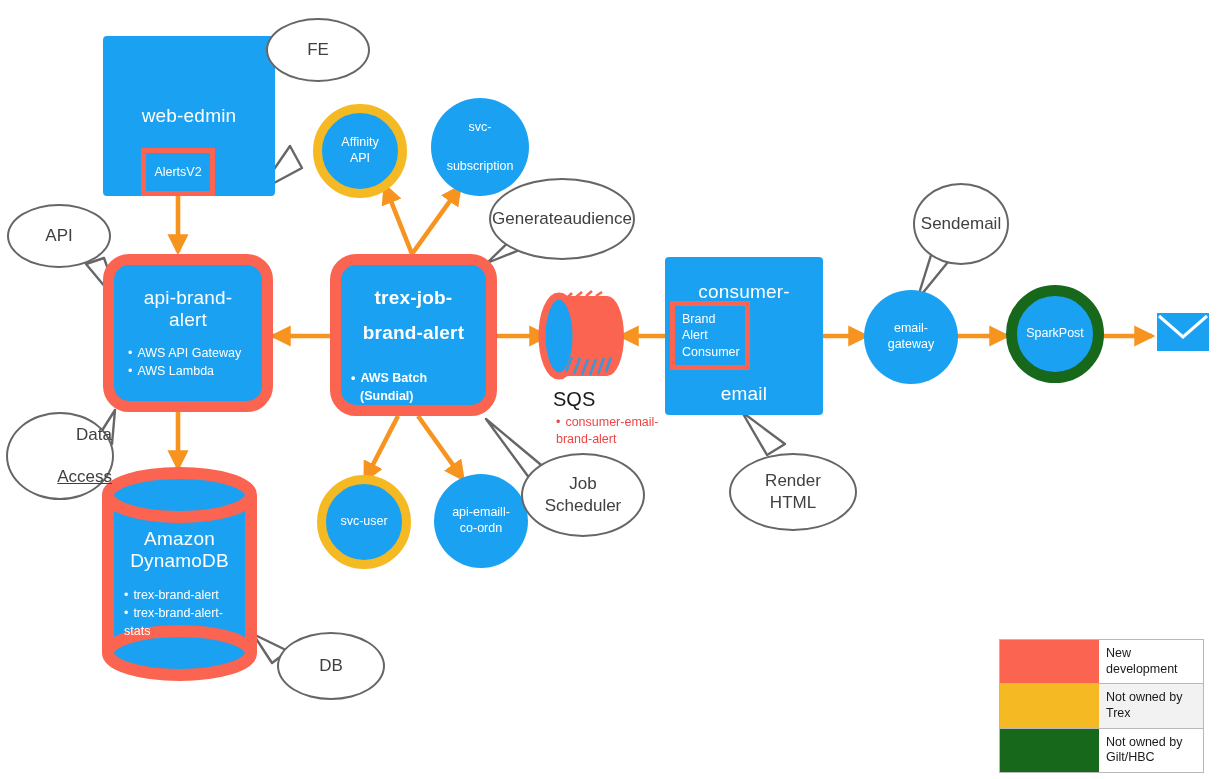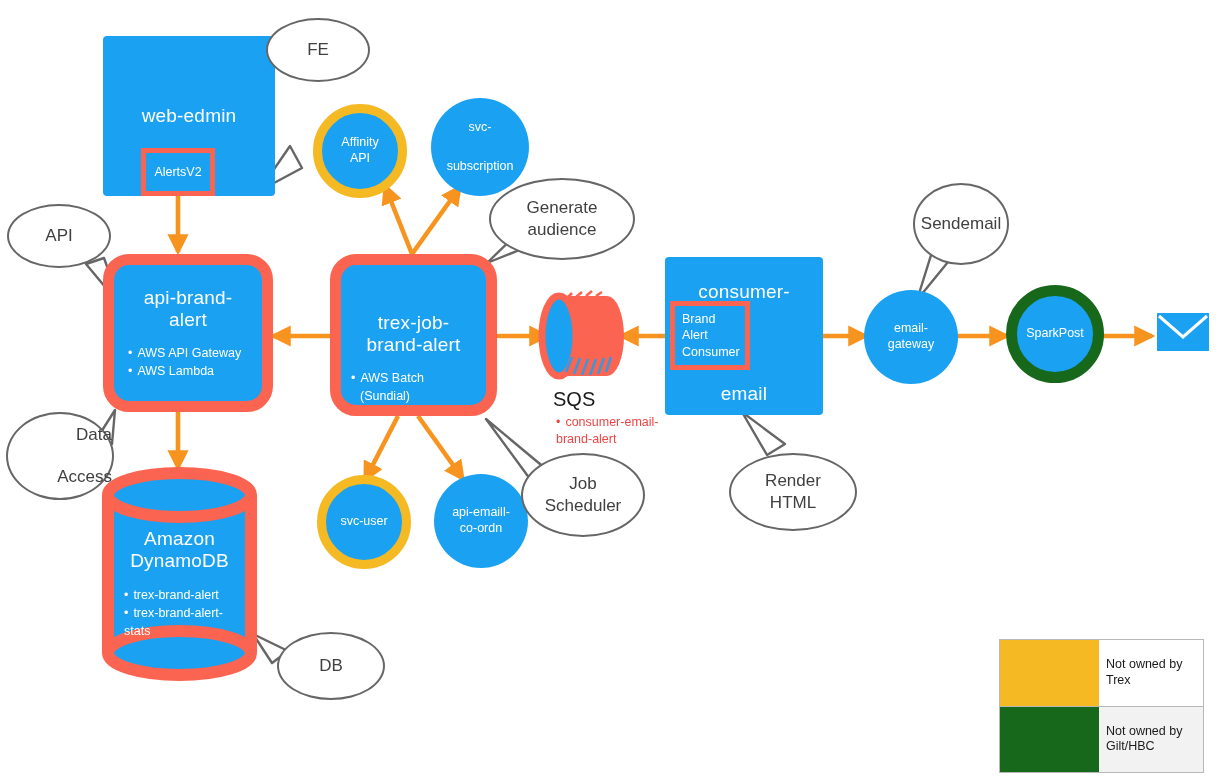--- a/index.html
+++ b/index.html
@@ -238,21 +238,21 @@
 
 <div class="node box box-newdev" data-name="node-api-brand-alert" style="left:103px; top:254px; width:170px; height:158px; justify-content:flex-start; padding-top:22px;">
   <span class="box-title" data-name="api-brand-alert-label-line1">api-brand-</span>
   <span class="box-title" data-name="api-brand-alert-label-line2">alert</span>
   <div class="bullets" data-name="api-brand-alert-bullets">
     <div data-name="bullet-aws-api-gateway">AWS API Gateway</div>
     <div data-name="bullet-aws-lambda">AWS Lambda</div>
   </div>
 </div>
 
-<div class="node box box-newdev" data-name="node-trex-job-brand-alert" style="left:330px; top:254px; width:167px; height:162px; justify-content:flex-end; padding-top:22px;">
+<div class="node box box-newdev" data-name="node-trex-job-brand-alert" style="left:330px; top:254px; width:167px; height:162px; justify-content:space-between; padding-top:22px;font-weight:bold;">
   <span class="box-title" data-name="trex-job-label-line1">trex-job-</span>
   <span class="box-title" data-name="trex-job-label-line2">brand-alert</span>
   <div class="bullets" data-name="trex-job-bullets" style="margin-left:10px;">
     <div data-name="bullet-aws-batch">AWS Batch</div>
     <div style="margin-left:9px;" data-name="bullet-sundial">(Sundial)</div>
   </div>
 </div>
 <style>.bullets div[data-name="bullet-sundial"]::before{content:"";margin:0;}</style>
 
 <div class="node box" data-name="node-consumer-email" style="left:665px; top:257px; width:158px; height:158px; justify-content:space-between; padding:24px 0 10px;">
@@ -310,48 +310,57 @@
 <div class="callout" data-name="callout-fe" style="left:266px; top:18px; width:104px; height:64px;">
   <span data-name="callout-fe-label">FE</span>
 </div>
 
 <div class="callout" data-name="callout-api" style="left:7px; top:204px; width:104px; height:64px;">
   <span data-name="callout-api-label">API</span>
 </div>
 
 <div class="callout" data-name="callout-data-access" style="left:6px; top:412px; width:108px; height:88px; flex-direction:column;align-items:flex-end;">
   <span data-name="callout-data-access-line1">Data</span>
-  <span data-name="callout-data-access-line2" style="margin-top:20px;">Access</span>
+  <span data-name="callout-data-access-line2" style="margin-top:20px;text-decoration:underline;">Access</span>
 </div>
 
 <div class="callout" data-name="callout-db" style="left:277px; top:632px; width:108px; height:68px;">
   <span data-name="callout-db-label">DB</span>
 </div>
 
-<div class="callout" data-name="callout-generate-audience" style="left:489px; top:178px; width:146px; height:82px; flex-direction:column;">
+<div class="callout" data-name="callout-generate-audience" style="left:489px; top:178px; width:146px; height:82px; flex-direction:row;">
   <span data-name="callout-generate-audience-line1">Generate</span>
   <span data-name="callout-generate-audience-line2">audience</span>
 </div>
 
 <div class="callout" data-name="callout-job-scheduler" style="left:521px; top:453px; width:124px; height:84px; flex-direction:column;">
   <span data-name="callout-job-scheduler-line1">Job</span>
   <span data-name="callout-job-scheduler-line2">Scheduler</span>
 </div>
 
 <div class="callout" data-name="callout-render-html" style="left:729px; top:453px; width:128px; height:78px; flex-direction:column;">
   <span data-name="callout-render-html-line1">Render</span>
   <span data-name="callout-render-html-line2">HTML</span>
 </div>
 
 <div class="callout" data-name="callout-send-email" style="left:913px; top:183px; width:96px; height:82px; flex-direction:row;">
   <span data-name="callout-send-email-line1">Send</span>
   <span data-name="callout-send-email-line2">email</span>
 </div>
 
 <div id="legend" data-name="legend">
+  <div class="legend-row" data-name="legend-row-new-development">
+    <div class="legend-swatch" data-name="legend-swatch-new-development" style="background:#fb6450;"></div>
+    <div class="legend-text" data-name="legend-text-new-development">
+      <span>
+        <span data-name="legend-new-development-line1">New</span><br>
+        <span data-name="legend-new-development-line2">development</span>
+      </span>
+    </div>
+  </div>
   <div class="legend-row" data-name="legend-row-not-owned-by-trex">
     <div class="legend-swatch" data-name="legend-swatch-not-owned-by-trex" style="background:#f5b924;"></div>
     <div class="legend-text" data-name="legend-text-not-owned-by-trex">
       <span>
         <span data-name="legend-not-owned-by-trex-line1">Not owned by</span><br>
         <span data-name="legend-not-owned-by-trex-line2">Trex</span>
       </span>
     </div>
   </div>
   <div class="legend-row" data-name="legend-row-not-owned-by-gilt-hbc">

